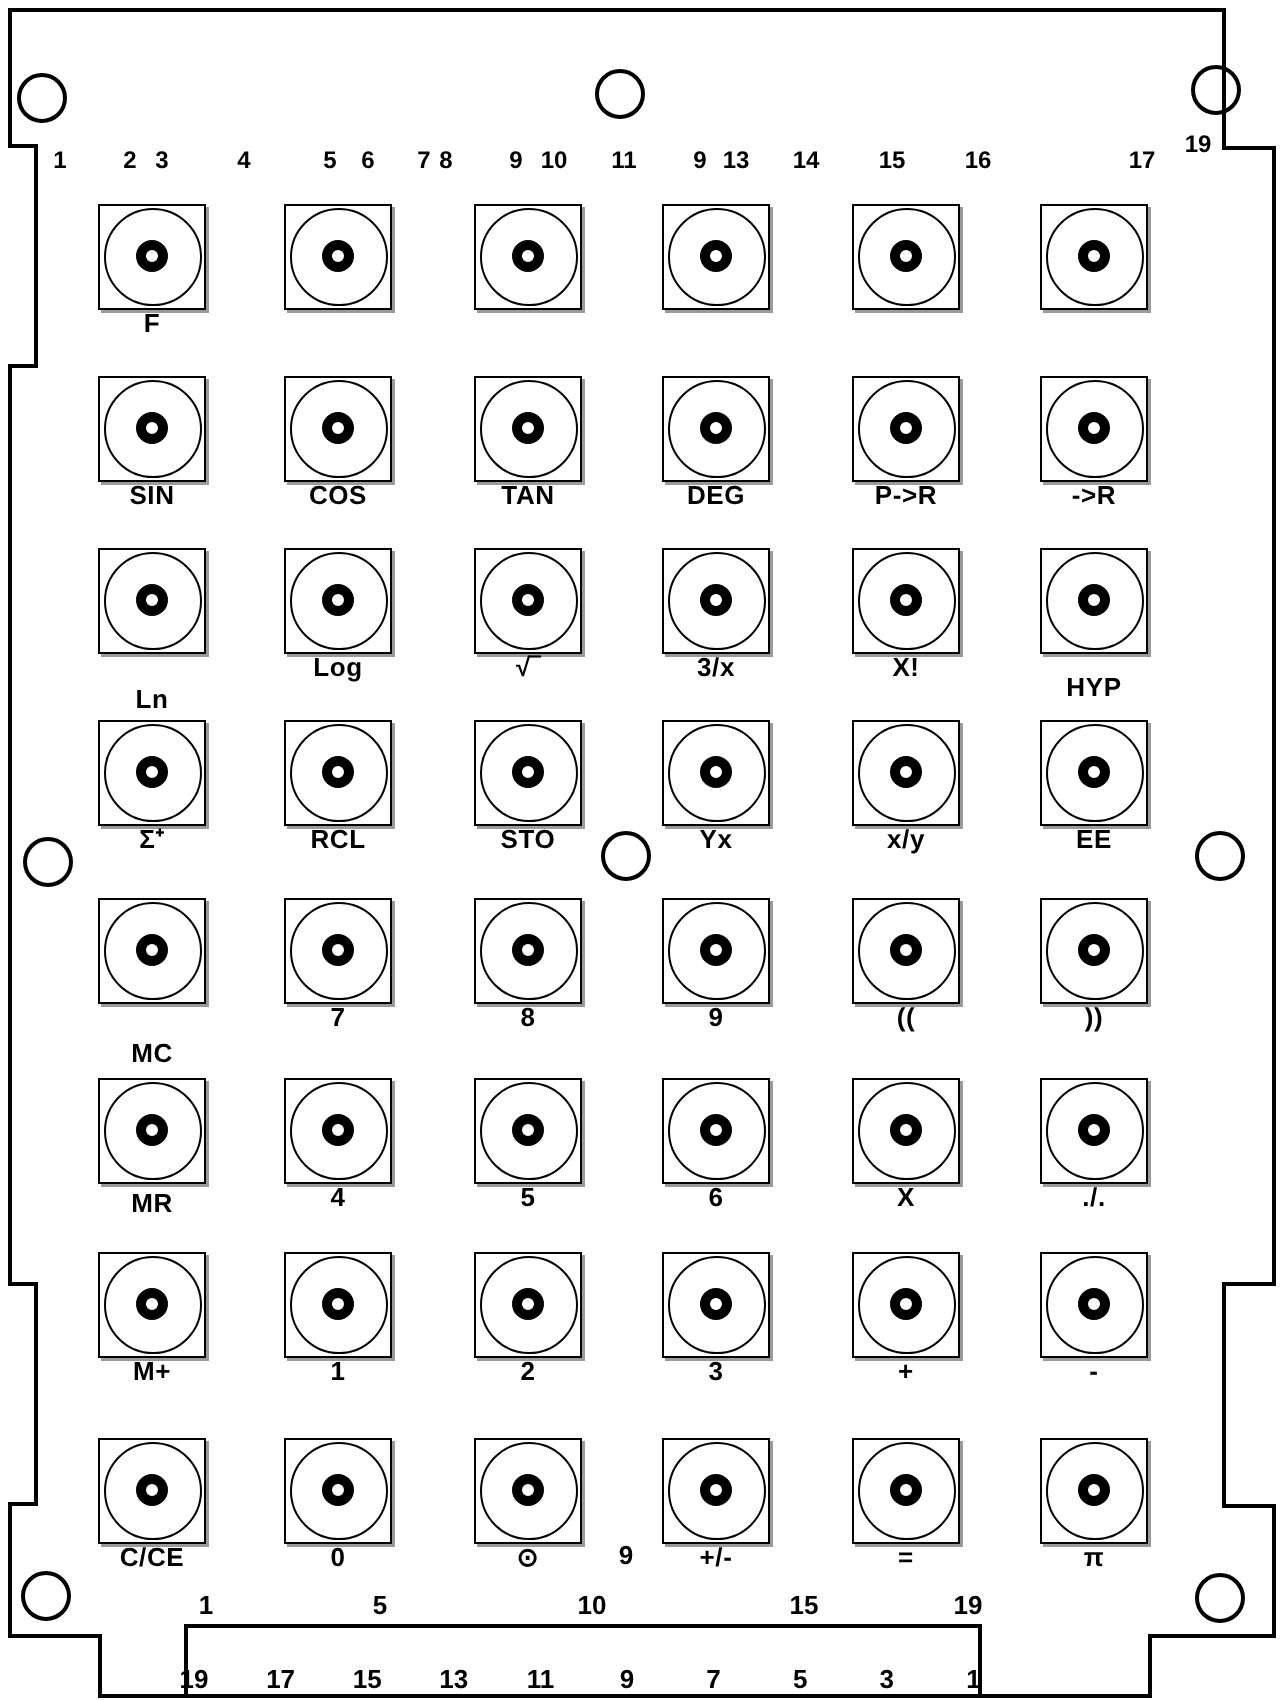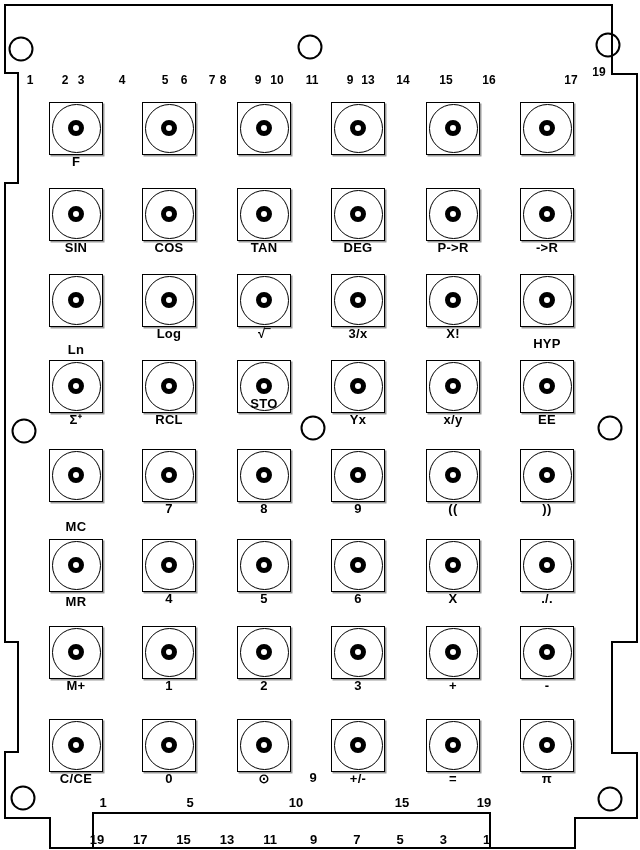--- a/index.html
+++ b/index.html
@@ -188,21 +188,21 @@
         <span class="key-circle">
           <span class="key-dot"></span>
         </span>
       </div>
       <span class="lbl" style="left: 123px; top: 412px;">RCL</span>
       <div class="key" style="left: 237px; top: 359.5px;">
         <span class="key-circle">
           <span class="key-dot"></span>
         </span>
       </div>
-      <span class="lbl" style="left: 218px; top: 396px;">STO</span>
+      <span class="lbl" style="left: 218px; top: 412px;">STO</span>
       <div class="key" style="left: 331px; top: 359.5px;">
         <span class="key-circle">
           <span class="key-dot"></span>
         </span>
       </div>
       <span class="lbl" style="left: 312px; top: 412px;">Yx</span>
       <div class="key" style="left: 426px; top: 359.5px;">
         <span class="key-circle">
           <span class="key-dot"></span>
         </span>

